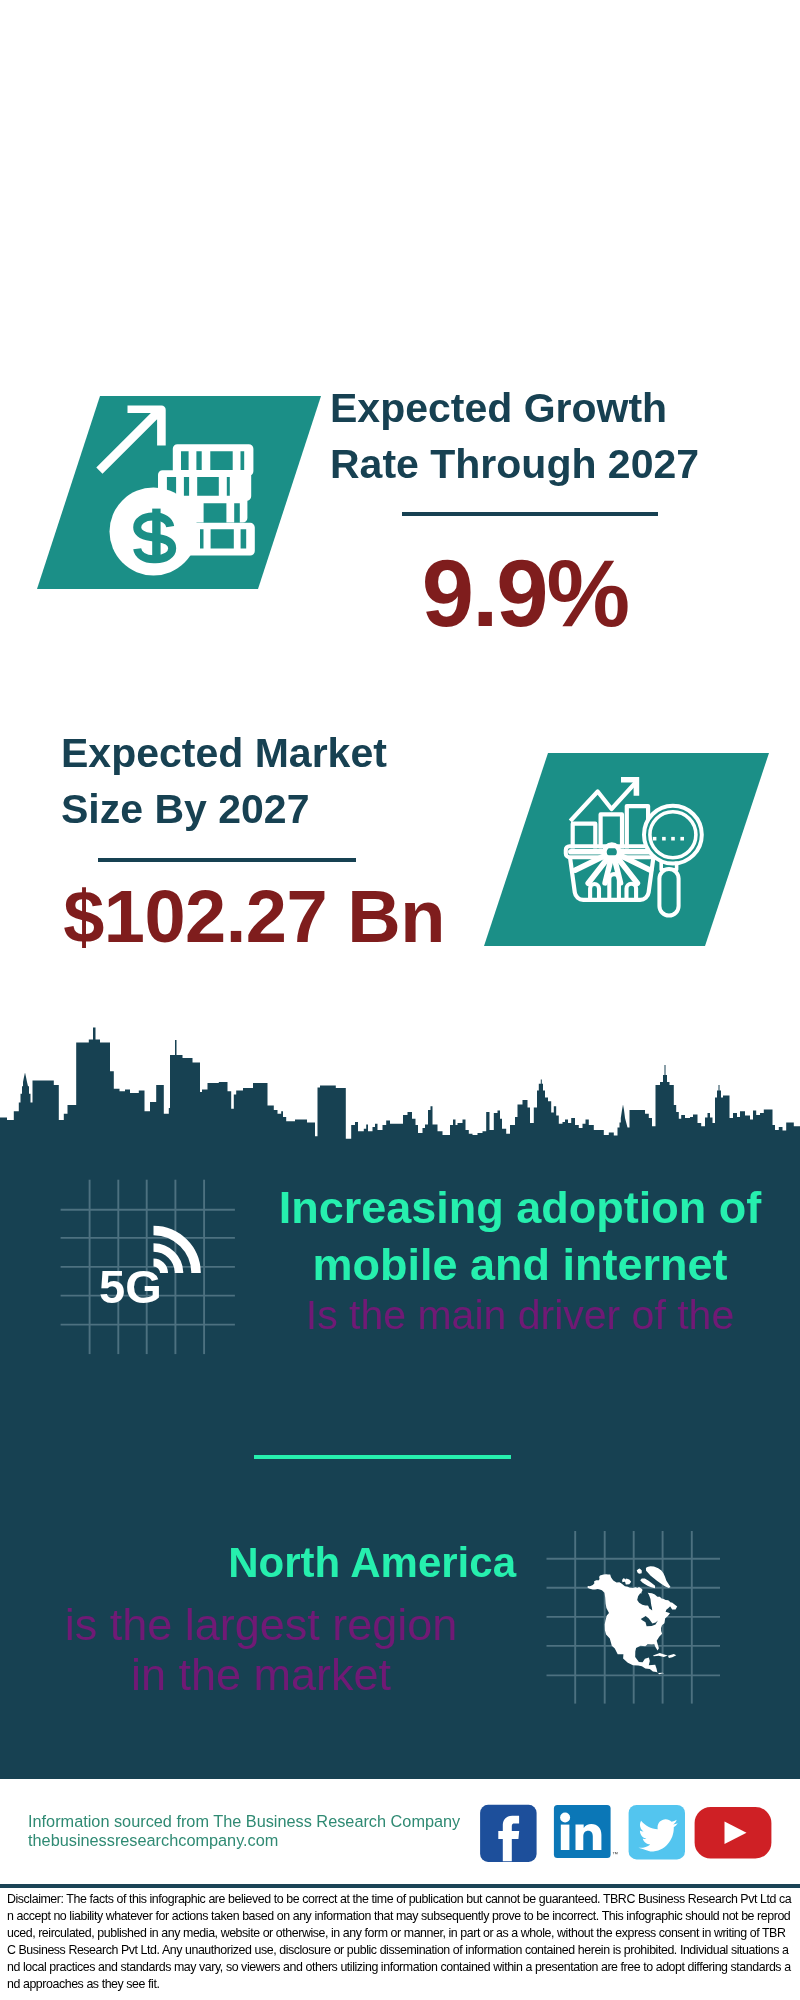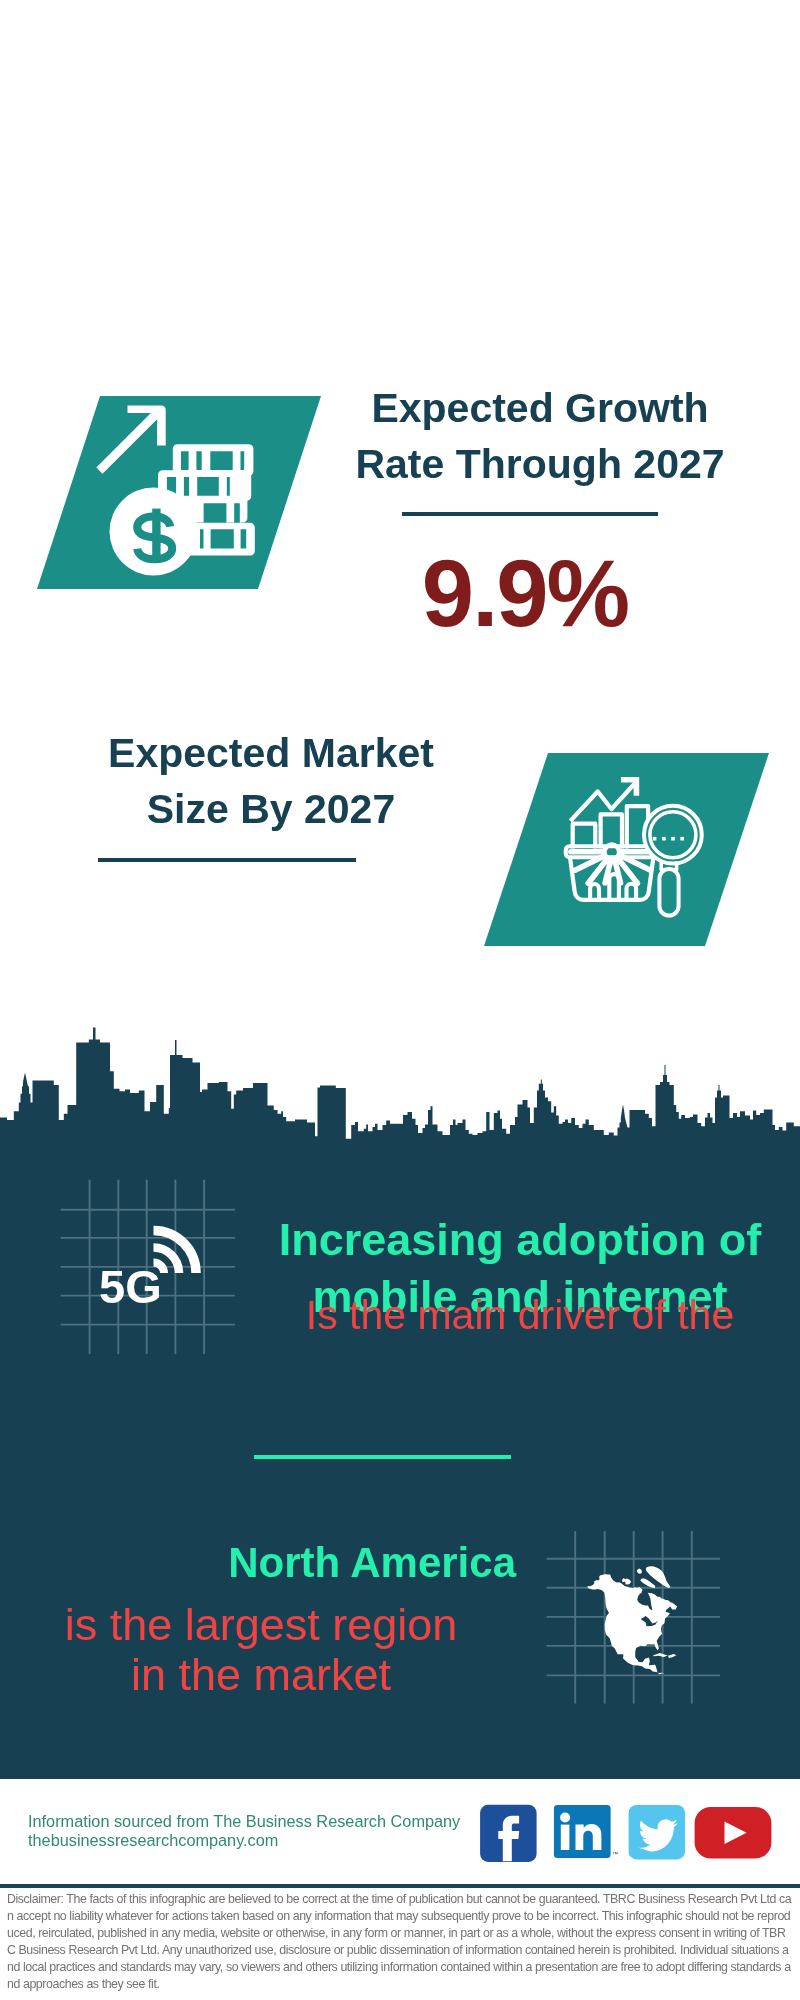--- a/index.html
+++ b/index.html
@@ -8,35 +8,35 @@
        -webkit-font-smoothing:antialiased;}
   .page{position:relative;width:800px;height:2000px;overflow:hidden;}
 
   
   .header{position:absolute;left:0;top:0;width:800px;height:314px;background:#174152;}
   .header h1{margin:0;position:absolute;left:100px;top:0;width:600px;text-align:center;
     color:#f8fafa;font-size:64.5px;font-weight:bold;line-height:70px;padding-top:52px;letter-spacing:-0.5px;}
 
   
   .paral{position:absolute;background:#1b8f87;}
-  .stat-title{position:absolute;color:#174152;font-size:41px;font-weight:bold;line-height:56px;text-align:center;}
+  .stat-title{position:absolute;color:#174152;font-size:41px;font-weight:bold;line-height:56px;text-align:left;}
   .rule{position:absolute;height:4px;background:#174152;}
   .stat-value{position:absolute;color:#7f1d1d;font-size:94px;font-weight:bold;text-align:center;line-height:94px;letter-spacing:-2px;}
 
   
   .dark{position:absolute;left:0;top:1144px;width:800px;height:635px;background:#174152;}
   .skyline{position:absolute;left:0;top:1000px;width:800px;height:160px;}
   .hl-head{position:absolute;color:#26efae;font-weight:bold;font-size:45px;line-height:57px;text-align:center;}
-  .hl-sub{position:absolute;color:#ef4444;font-size:41px;line-height:51px;text-align:center;}
+  .hl-sub{position:absolute;color:#701a75;font-size:41px;line-height:51px;text-align:center;}
   .grid-icon{position:absolute;}
 
   
   .srcline{position:absolute;color:#2f8a73;font-size:16.3px;line-height:19.2px;font-weight:normal;}
   .hr-dark{position:absolute;left:0;top:1884px;width:800px;height:4px;background:#1b4456;}
-  .disclaimer{position:absolute;left:7px;top:1891px;width:786px;color:#737373;font-size:12.4px;line-height:17px;text-align:left;word-break:break-all;letter-spacing:-0.43px;}
+  .disclaimer{position:absolute;left:7px;top:1891px;width:786px;color:#000000;font-size:12.4px;line-height:17px;text-align:left;word-break:break-all;letter-spacing:-0.43px;}
   .social{position:absolute;}
 </style>
 </head>
 <body>
 
 <div class="page">
 
 
   <svg class="paral" style="left:30px;top:386px;width:300px;height:210px;background:none;" viewBox="30 386 300 210">
     <polygon points="100,396 321,396 258,589 37,589" fill="#1b8f87"></polygon>
@@ -59,20 +59,21 @@
     <div>Rate Through 2027</div>
   </div>
   <div class="rule" style="left:402px;top:512px;width:256px;"></div>
   <div class="stat-value" style="left:315px;top:547px;width:420px;">9.9%</div>
 
   <div class="stat-title" style="left:61px;top:725px;width:420px;">
     <div>Expected Market</div>
     <div>Size By 2027</div>
   </div>
   <div class="rule" style="left:98px;top:858px;width:258px;"></div>
+  <div class="stat-value" style="left:44px;top:880px;width:420px;font-size:74px;line-height:74px;letter-spacing:-0.5px;">$102.27 Bn</div>
   <svg class="paral" style="left:470px;top:750px;width:310px;height:210px;background:none;" viewBox="470 750 310 210">
     <polygon points="548,753 769,753 705,946 484,946" fill="#1b8f87"></polygon>
     <g fill="none" stroke="#ffffff" stroke-width="4.2" stroke-linejoin="round" stroke-linecap="butt">
 
       <path d="M570.3,821.0 L597.7,791.5 L611.5,809.0 L637.0,781.0"></path>
       <path fill="#ffffff" stroke="none" d="M621.0,777.0 h18.2 v18.8 h-5.6 v-13.2 h-12.6 z"></path>
 
       <path d="M572.7,848.5 v-24.8 h22.6 v24.8"></path>
       <path d="M600.6,848.5 v-34.1 h21.4 v34.1"></path>
       <path d="M626.8,848.5 v-42.4 h21.3 v42.4"></path>
@@ -127,21 +128,21 @@
         <path d="M60.6,1324.6 H234.9"></path>
     </g>
     <g fill="none" stroke="#ffffff">
       <path d="M153.5,1230.5 A42.5,42.5 0 0 1 196.0,1273.0" stroke-width="9.5"></path>
       <path d="M153.5,1247.5 A25.5,25.5 0 0 1 179.0,1273.0" stroke-width="8.5"></path>
       <path d="M153.5,1262.5 A10.5,10.5 0 0 1 164.0,1273.0" stroke-width="8"></path>
     </g>
     <text x="99" y="1303" font-family="Liberation Sans, sans-serif" font-size="47" font-weight="bold" fill="#ffffff">5G</text>
   </svg>
 
-  <div class="hl-head" style="left:262px;top:1211px;width:516px;">
+  <div class="hl-head" style="left:262px;top:1179px;width:516px;">
     <div>Increasing adoption of</div>
     <div>mobile and internet</div>
   </div>
   <div class="hl-sub" style="left:262px;top:1290px;width:516px;">
     <div>Is the main driver of the</div>
   </div>
 
   <svg class="grid-icon" style="left:540px;top:1525px;width:190px;height:185px;" viewBox="540 1525 190 185">
     <g stroke="#4d7180" stroke-width="1.9" fill="none">
       <path d="M575.2,1531 V1703.6"></path>

